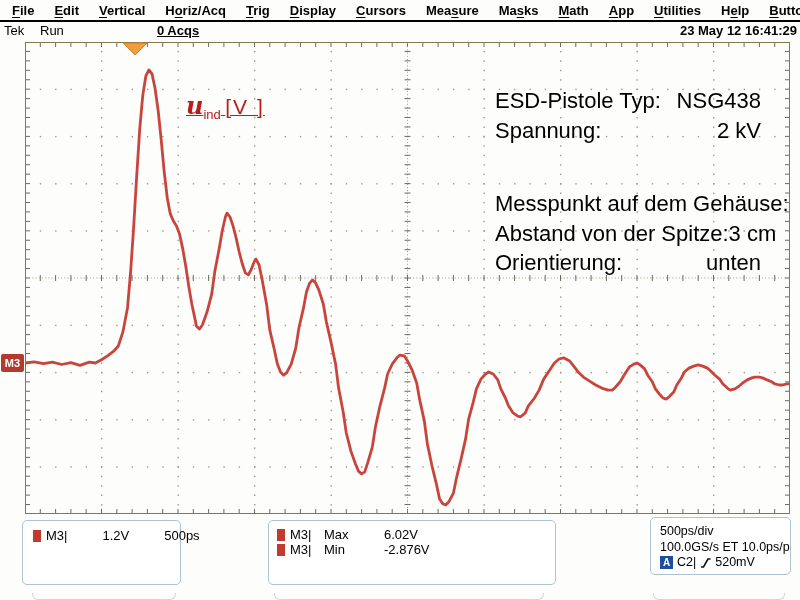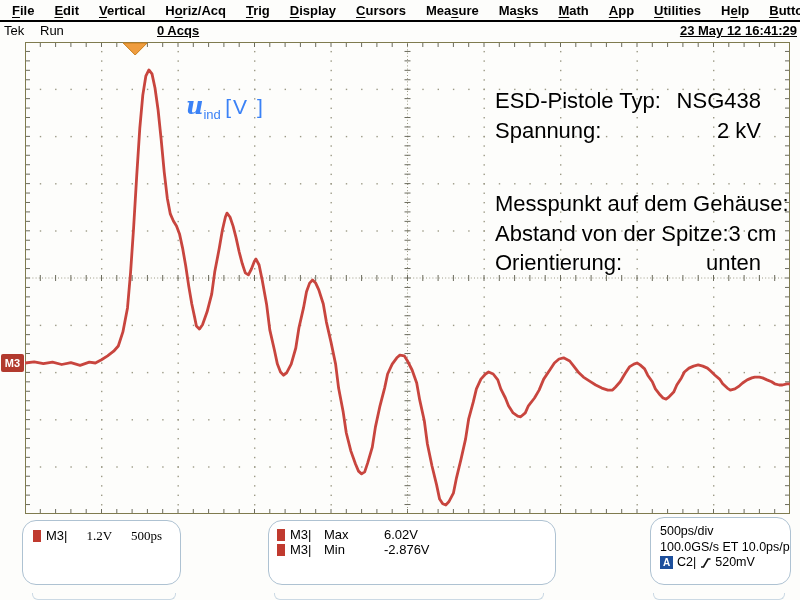--- a/index.html
+++ b/index.html
@@ -9,46 +9,46 @@
   .menubar{position:absolute;left:0;top:0;width:100%;height:20px;display:flex;align-items:center;
            padding-left:2px;box-sizing:border-box;}
   .menu-item{font-size:13px;font-weight:600;padding:0 10px;white-space:nowrap;cursor:default;}
   .menu-item .accel{text-decoration:underline;text-underline-offset:2px;}
   .menu-sep{position:absolute;left:0;top:20px;width:100%;height:2px;background:#000;}
   
   .statusrow{position:absolute;left:0;top:23px;width:100%;height:17px;font-size:13px;}
   .brand{position:absolute;left:4px;top:0;font-weight:400;}
   .runstate{position:absolute;left:40px;top:0;}
   .acqs{position:absolute;left:157px;top:0;font-weight:600;text-decoration:underline;}
-  .datetime{position:absolute;right:3px;top:0;font-weight:700;text-decoration:underline;}
+  .datetime{position:absolute;right:3px;top:0;font-weight:700;}
   
   .scope{position:absolute;left:25px;top:42px;}
   
   .m3-marker{position:absolute;left:1px;top:354px;width:23px;height:18px;background:#B23A2E;
              color:#fff;font-size:11px;font-weight:700;display:flex;align-items:center;
              justify-content:center;border-radius:2px;text-align:center;}
   
-  .trace-label{position:absolute;left:186px;top:91px;color:#3b82f6;white-space:nowrap;}
+  .trace-label{position:absolute;left:186px;top:91px;color:#b91c1c;white-space:nowrap;text-decoration:underline;}
   .trace-label .sym{font-family:"DejaVu Serif",serif;font-style:italic;font-weight:700;font-size:24px;}
   .trace-label .sub{font-size:13px;vertical-align:-5px;}
   .trace-label .unit{font-size:21px;letter-spacing:2px;}
   
   .info-block{position:absolute;left:495px;top:86px;width:266px;}
   .info-row{display:flex;justify-content:space-between;font-size:22px;height:29.6px;
             line-height:29.6px;white-space:nowrap;}
   .info-row.bold{font-weight:400;margin-top:44px;}
   
-  .panel{position:absolute;background:#fff;border:1.5px solid #AEC2D2;border-radius:14px;
+  .panel{position:absolute;background:#fff;border:1.5px solid #AEC2D2;border-radius:5px;
          box-sizing:border-box;font-size:13px;}
   .panel-left{left:22px;top:520px;width:159px;height:65px;padding:7px 0 0 10px;}
   .panel-mid{left:268px;top:520px;width:288px;height:65px;padding:6px 0 0 8px;}
-  .panel-right{left:650px;top:517px;width:141px;height:68px;padding:6px 0 0 9px;font-size:12.5px;}
+  .panel-right{left:650px;top:517px;width:141px;height:58px;padding:6px 0 0 9px;font-size:12.5px;}
   .ro-row{display:flex;align-items:center;gap:5px;height:15px;line-height:15px;white-space:nowrap;}
   .swatch{display:inline-block;width:8px;height:12px;background:#C03A2F;flex:none;}
-  .gap-lg{margin-left:14px;font-family:Liberation Serif, serif;}
+  .gap-lg{margin-left:30px;}
   .meas-grid{display:grid;grid-template-columns:13px 34px 60px auto;align-items:center;
              row-gap:0;height:15px;line-height:15px;}
   .rt-line{height:15.5px;line-height:15.5px;white-space:nowrap;display:flex;align-items:center;gap:4px;}
   .badge-a{display:inline-flex;width:13px;height:13px;background:#1D4F9C;color:#fff;font-size:10px;
            font-weight:700;align-items:center;justify-content:center;flex:none;}
   
   .hint{position:absolute;height:6px;border:1px solid #CBD9E4;border-top:none;
         border-radius:0 0 6px 6px;top:593px;}
   .hint1{left:32px;width:142px;}
   .hint2{left:274px;width:268px;}

